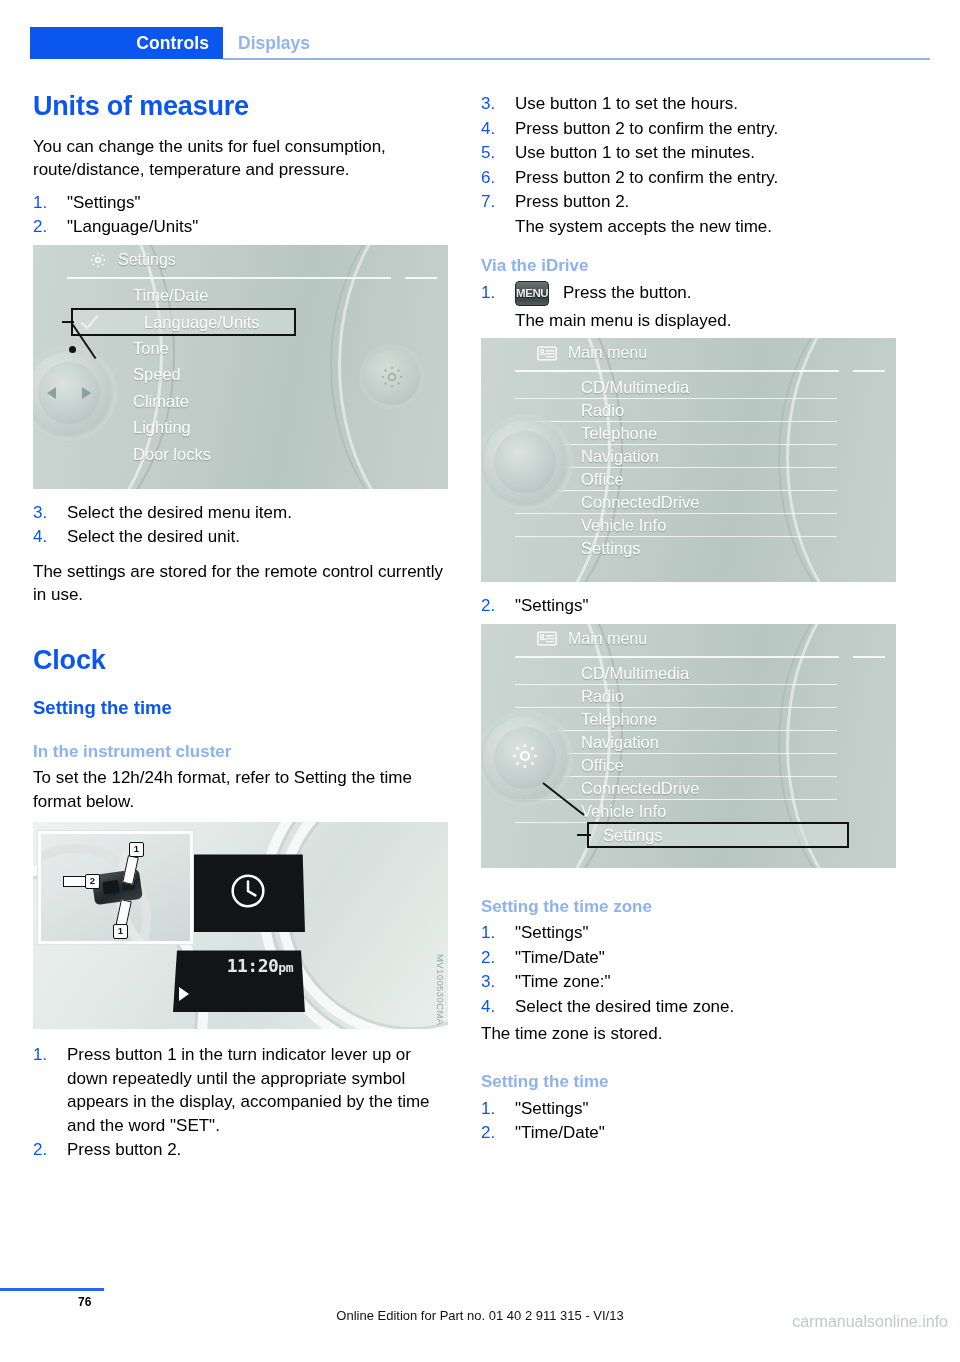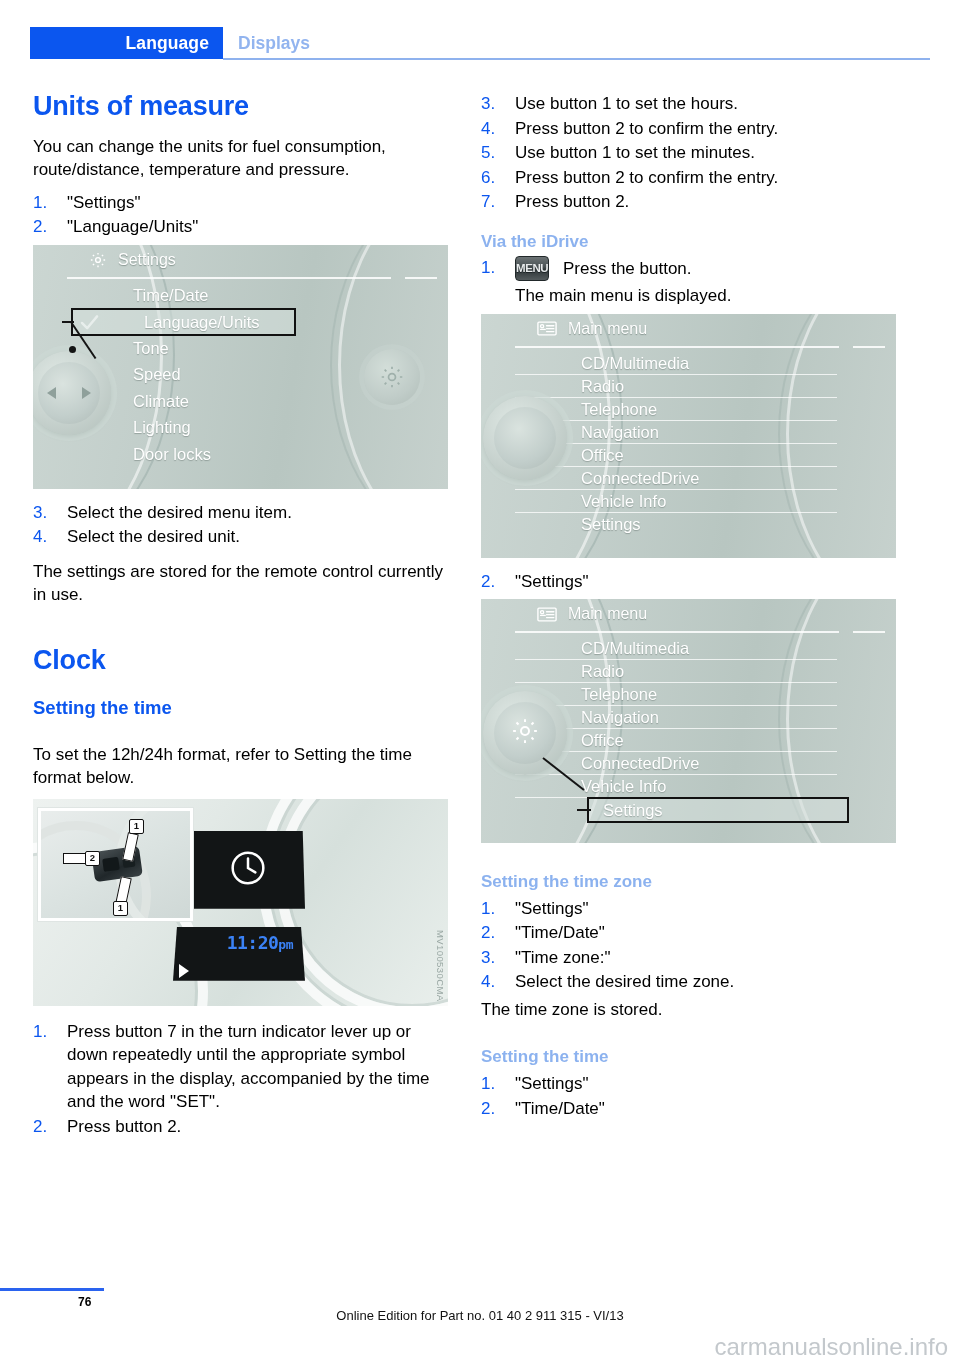--- a/index.html
+++ b/index.html
@@ -297,24 +297,24 @@
     position: absolute;
     left: 158px; top: 32px;
     width: 114px; height: 78px;
     background: #121516;
     clip-path: polygon(2% 0, 98% 0, 100% 100%, 0 100%);
     display: flex; align-items: center; justify-content: center;
   }
   .cluster-lcd-bottom {
     position: absolute;
     left: 140px; top: 128px;
-    width: 132px; height: 54px;
+    width: 132px; height: 62px;
     background: #121516;
     clip-path: polygon(3% 0, 97% 0, 100% 100%, 0 100%);
-    color: #3b82f6;
+    color: #e5e5e5;
   }
   .lcd-time {
     position: absolute;
     right: 12px; top: 5px;
     font-family: "DejaVu Sans Mono", monospace;
     font-size: 18px;
     font-weight: bold;
     letter-spacing: -.5px;
   }
   .lcd-time .ampm { font-size: 13px; }
@@ -416,31 +416,30 @@
     position: absolute;
     left: 0; top: 1308px;
     width: 960px;
     text-align: center;
     font-size: 13px;
     color: #111;
   }
   .footer-watermark {
     position: absolute;
     right: 12px; top: 1313px;
-    font-size: 24px;
+    font-size: 16px;
     color: #c3c8cc;
-    margin-top: 20px;
   }
 </style>
 </head>
 <body>
 
 <div class="header">
   <div class="tab-active">
-    <span>Language</span>
+    <span>Controls</span>
   </div>
   <div class="tab-inactive">
     <span>Displays</span>
   </div>
   <div class="header-rule"></div>
 </div>
 
 <div class="col col-left">
 
   <h1 class="h-chapter">Units of measure</h1>
@@ -530,20 +529,21 @@
   <div class="spacer-sm"></div>
   <p class="body">The settings are stored for the remote control currently in use.</p>
 
   <div class="spacer-lg"></div>
   <h1 class="h-chapter">Clock</h1>
 
   <div class="spacer-sm"></div>
   <h2 class="h-section">Setting the time</h2>
 
   <div class="spacer-md"></div>
+  <h3 class="h-sub">In the instrument cluster</h3>
   <p class="body">To set the 12h/24h format, refer to Setting the time format below.</p>
 
   <div class="cluster">
     <div class="dial dial-left"></div>
     <div class="dial dial-right"></div>
     <div class="dial dial-right2"></div>
 
     <div class="cluster-lcd-top">
       <span>
         <svg width="40" height="40" viewBox="0 0 24 24" fill="none" stroke="#ffffff" stroke-width="1.5">
@@ -576,21 +576,21 @@
       <div class="arrow-shaft" style="left:22px; top:42px; width:30px; height:11px;"></div>
       <div class="call-arrow" style="left:44px; top:40px;">2</div>
     </div>
 
     <div class="watermark-v">MV100530CMA</div>
   </div>
 
   <ol class="steps">
     <li>
       <span class="num">1.</span>
-      <span>Press button 7 in the turn indicator lever up or down repeatedly until the appropriate symbol appears in the display, accompanied by the time and the word "SET".</span>
+      <span>Press button 1 in the turn indicator lever up or down repeatedly until the appropriate symbol appears in the display, accompanied by the time and the word "SET".</span>
     </li>
     <li>
       <span class="num">2.</span>
       <span>Press button 2.</span>
     </li>
   </ol>
 </div>
 
 <div class="col col-right">
 
@@ -607,20 +607,24 @@
       <span class="num">5.</span>
       <span>Use button 1 to set the minutes.</span>
     </li>
     <li>
       <span class="num">6.</span>
       <span>Press button 2 to confirm the entry.</span>
     </li>
     <li>
       <span class="num">7.</span>
       <span>Press button 2.</span>
+    </li>
+    <li class="continuation">
+      
+      <span>The system accepts the new time.</span>
     </li>
   </ol>
 
   <div class="spacer-md"></div>
   <h3 class="h-sub">Via the iDrive</h3>
 
   <ol class="steps">
     <li class="menu-step" style="padding-left:34px; margin-top:4px;">
       <span class="num">1.</span>
       <span class="menu-btn-icon">MENU</span>

